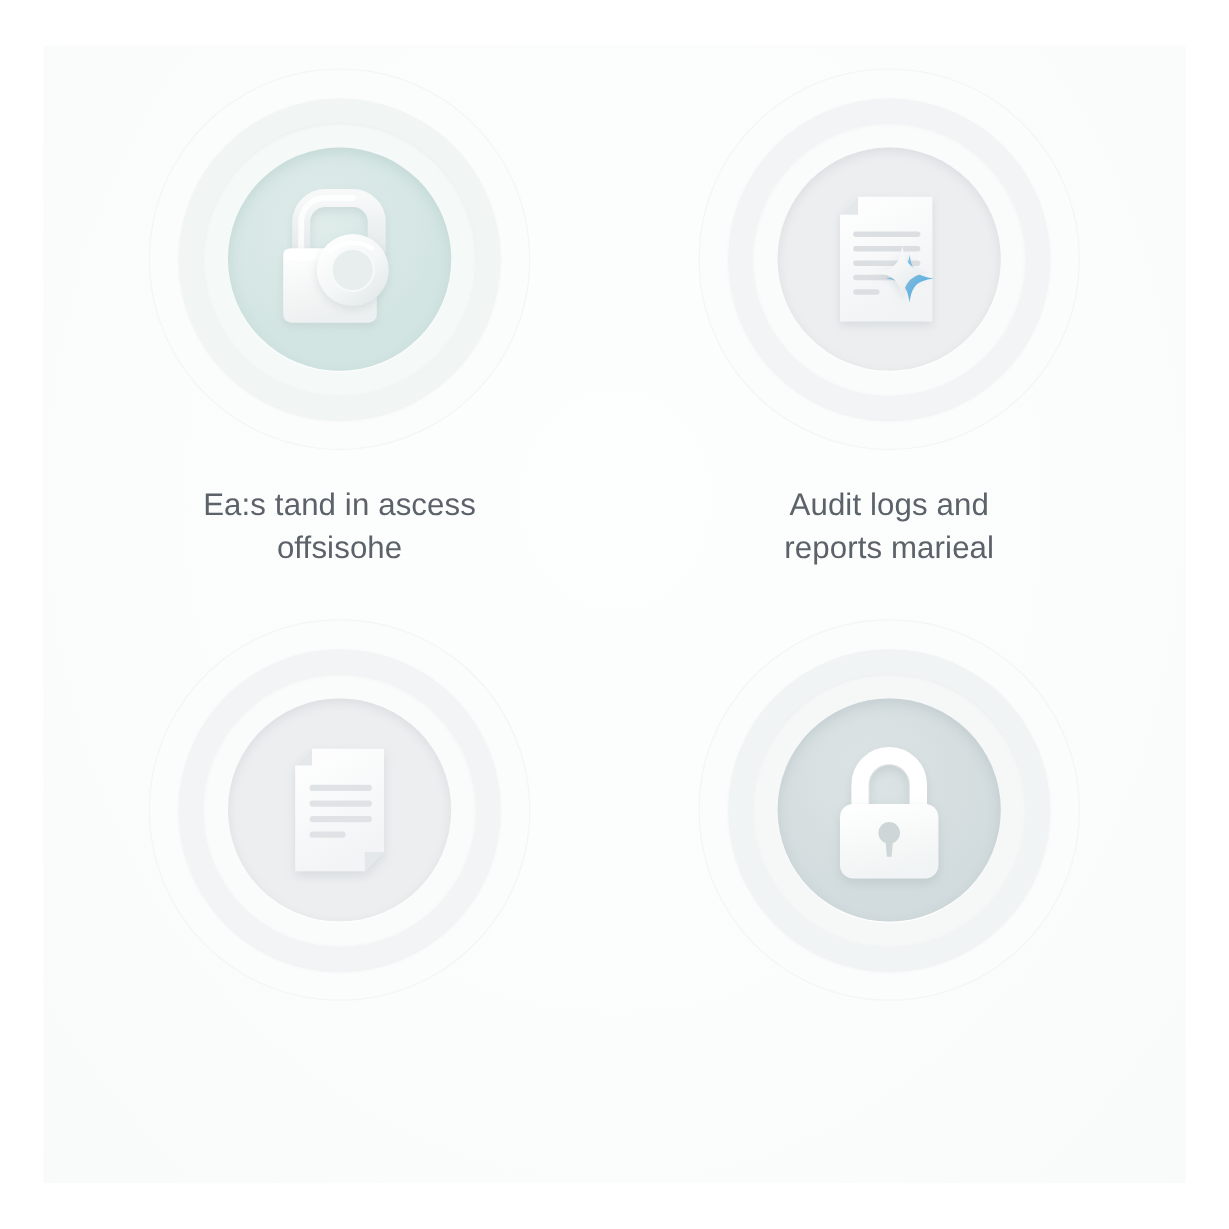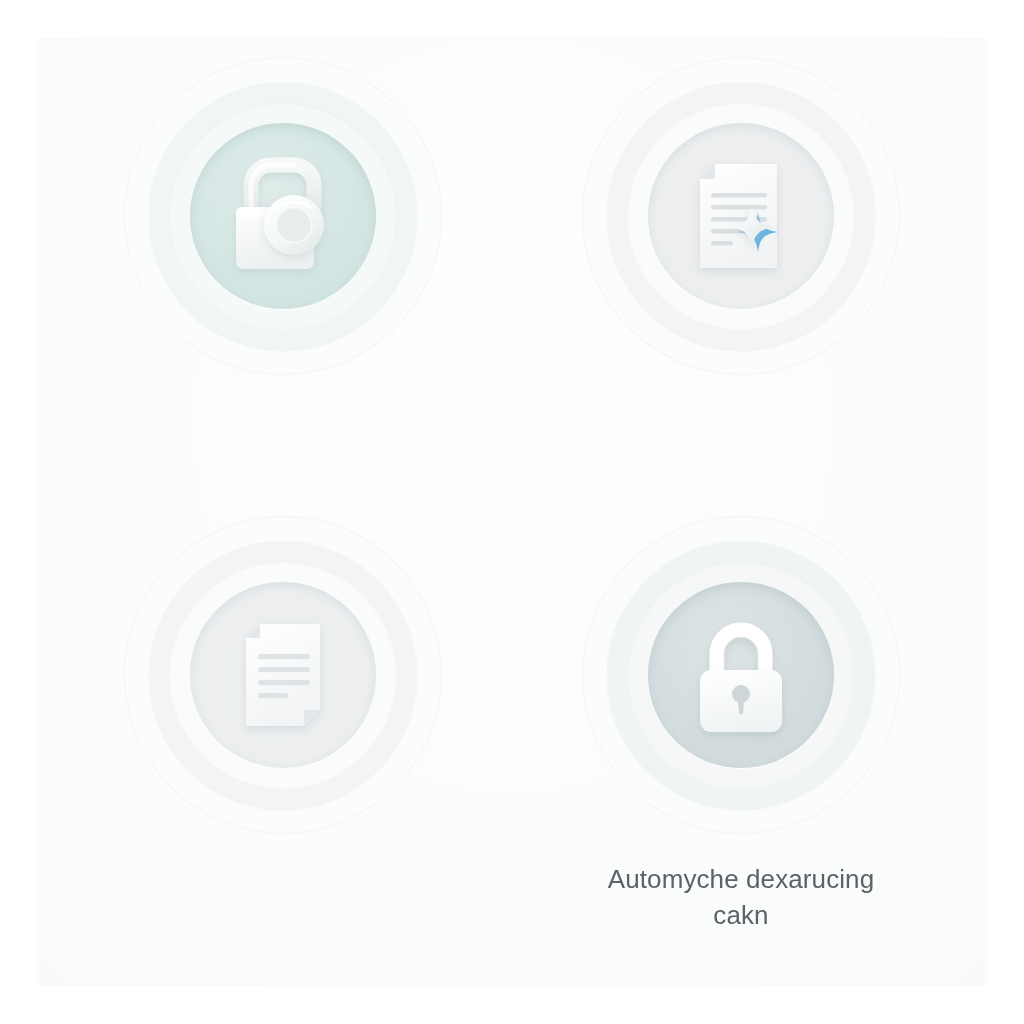--- a/index.html
+++ b/index.html
@@ -181,20 +181,22 @@
             <rect x="18" y="56" width="78" height="62" rx="7" ry="7" fill="url(#g-body1)" filter="url(#sh1)"></rect>
             <rect x="18" y="56" width="78" height="10" rx="5" fill="#ffffff" opacity="0.85"></rect>
 
             <circle cx="76" cy="74" r="30" fill="url(#g-ringdonut)" filter="url(#sh1)"></circle>
             <circle cx="76" cy="74" r="17.5" fill="#e7eeed"></circle>
             <circle cx="76" cy="74" r="17.5" fill="none" stroke="#f7fafa" stroke-width="1.6"></circle>
             <path d="M57 58 A30 30 0 0 1 92 56" fill="none" stroke="#ffffff" stroke-width="3.5" stroke-linecap="round" opacity="0.9"></path>
           </svg>
         </div>
       </div>
+      <div class="caption">Ea:s tand in ascess
+offsisohe</div>
     </div>
 
     <div class="cell">
       <div class="halo">
         <div class="ring ring-4"></div>
         <div class="ring ring-3"></div>
         <div class="ring ring-2"></div>
         <div class="ring ring-1"></div>
 
         <div class="icon-wrap">
@@ -237,20 +239,22 @@
             </g>
 
             <path d="M76 54
                      C78.5 69, 83 73.5, 98 76
                      C83 78.5, 78.5 83, 76 98
                      C73.5 83, 69 78.5, 54 76
                      C69 73.5, 73.5 69, 76 54 Z" fill="url(#g-spark)" filter="url(#sh2)"></path>
           </svg>
         </div>
       </div>
+      <div class="caption">Audit logs and
+reports marieal</div>
     </div>
 
     <div class="cell">
       <div class="halo">
         <div class="ring ring-4"></div>
         <div class="ring ring-3"></div>
         <div class="ring ring-2"></div>
         <div class="ring ring-1"></div>
 
         <div class="icon-wrap">
@@ -301,18 +305,16 @@
 
             <path d="M48.5 66 L48.5 44 A16.5 16.5 0 0 1 81.5 44 L81.5 66" fill="none" stroke="#d5dcde" stroke-width="1.5" opacity="0.7"></path>
 
             <rect x="24" y="60" width="82" height="62" rx="11" ry="11" fill="url(#g-body4)" filter="url(#sh4)"></rect>
 
             <circle cx="65" cy="84" r="9" fill="#cfd6d8"></circle>
             <path d="M61.5 86 L68.5 86 L67 104 L63 104 Z" fill="#cfd6d8"></path>
           </svg>
         </div>
       </div>
-      <div class="caption">Automyche dexarucing
-cakn</div>
     </div>
 
   </div>
 </div>
 
 </body></html>

